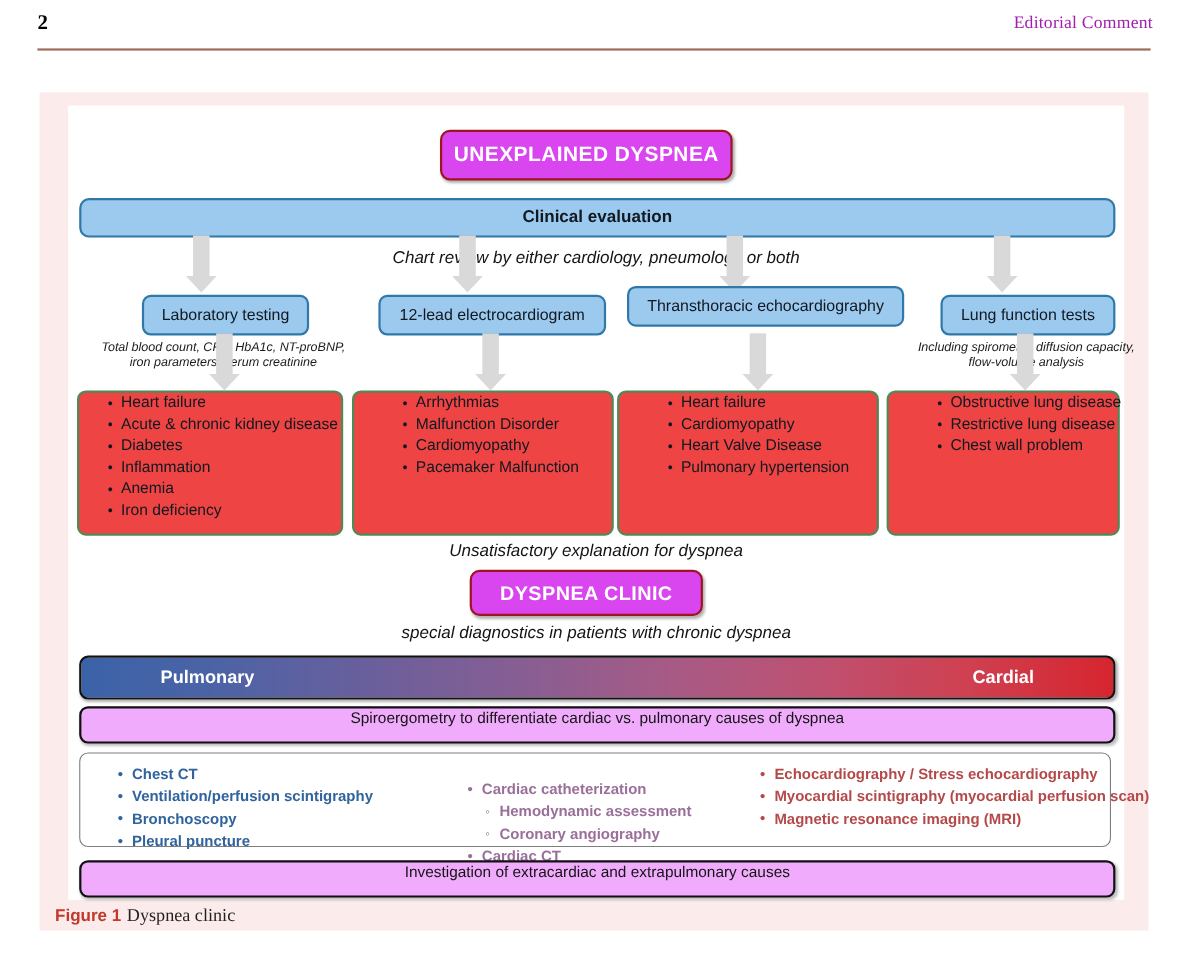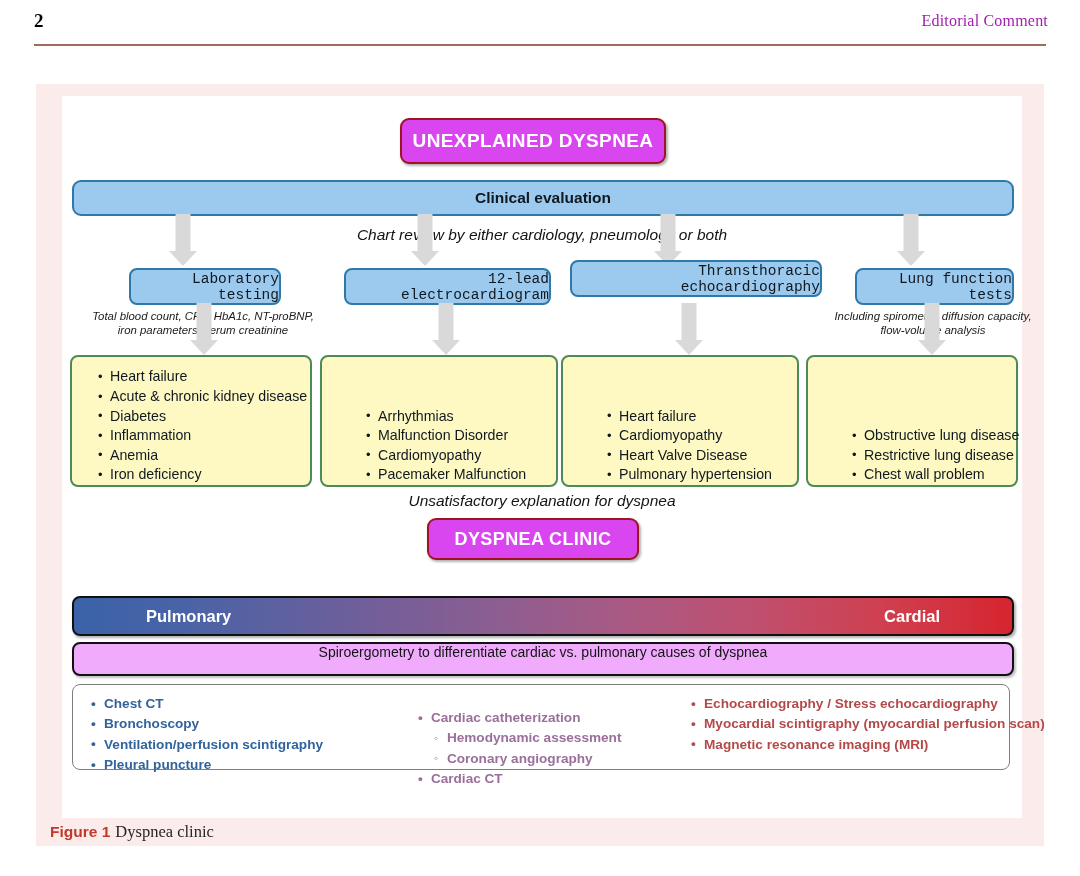--- a/index.html
+++ b/index.html
@@ -93,30 +93,29 @@
     position: absolute;
     background: #9cc9ee;
     border: 2.2px solid #2f79a8;
     border-radius: 8px;
     display: flex;
     align-items: center;
     justify-content: center;
     font-size: 14.5px;
     color: #101820;
     text-align: right;
-    font-family: Liberation Mono, monospace;
   }
   .greenbox {
     position: absolute;
-    background: #fef9c3;
+    background: #ef4444;
     border: 2px solid #4e8a57;
     border-radius: 8px;
     box-sizing: border-box;
     display: flex;
-    align-items: flex-end;
+    align-items: flex-start;
   }
   .greenbox ul {
     margin: 0;
     padding: 0 10px 0 26px;
     list-style: none;
     width: 100%;
   }
   .greenbox li {
     font-size: 14.2px;
     line-height: 19.6px;
@@ -203,21 +202,21 @@
   }
 
   
   .modality-box {
     position: absolute;
     background: #ffffff;
     border: 1.4px solid #7e7e7e;
     border-radius: 8px;
     display: flex;
     box-sizing: border-box;
-    padding: 9px 0 9px 0;
+    padding: 9px 0 9px 16px;
   }
   .mod-col { box-sizing: border-box; }
   .mod-col ul { margin: 0; padding: 0; list-style: none; }
   .mod-col li {
     font-size: 13.6px;
     font-weight: bold;
     line-height: 20.4px;
     position: relative;
     padding-left: 13px;
     white-space: nowrap;
@@ -368,55 +367,59 @@
         <li>Chest wall problem</li>
       </ul>
     </div>
 
     <div class="italic-mid" style="left:0; top:396px;">Unsatisfactory explanation for dyspnea</div>
 
     <div class="redbox" style="left:365px; top:422px; width:208px; height:38px; font-size:18px;">
       <span>DYSPNEA CLINIC</span>
     </div>
 
+    <div class="italic-mid" style="left:0; top:471px;">special diagnostics in patients with chronic dyspnea</div>
 
     <div class="gradient-bar" style="left:10px; top:500px; width:938px; height:36px;">
       <span class="lbl gb-left">Pulmonary</span>
       <span class="lbl gb-right">Cardial</span>
     </div>
 
     <div class="whitebar" style="left:10px; top:546px; width:938px; height:30px;">
       <span>Spiroergometry to differentiate cardiac vs. pulmonary causes of dyspnea</span>
     </div>
 
     <div class="modality-box" style="left:10px; top:588px; width:938px; height:86px;">
       <div class="mod-col col-pulm" style="width:334px;">
         <ul>
           <li>Chest CT</li>
+          <li>Ventilation/perfusion scintigraphy</li>
           <li>Bronchoscopy</li>
-          <li>Ventilation/perfusion scintigraphy</li>
           <li>Pleural puncture</li>
         </ul>
       </div>
       <div class="mod-col col-mid" style="width:268px;">
         <ul>
           <li>Cardiac catheterization</li>
           <li class="sub">Hemodynamic assessment</li>
           <li class="sub">Coronary angiography</li>
           <li>Cardiac CT</li>
         </ul>
       </div>
       <div class="mod-col col-card" style="width:336px;">
         <ul>
           <li>Echocardiography / Stress echocardiography</li>
           <li>Myocardial scintigraphy (myocardial perfusion scan)</li>
           <li>Magnetic resonance imaging (MRI)</li>
         </ul>
       </div>
     </div>
 
+    <div class="whitebar" style="left:10px; top:686px; width:938px; height:30px;">
+      <span>Investigation of extracardiac and extrapulmonary causes</span>
+    </div>
 
   </div>
 </div>
 
 <div class="fig-caption">
   <span class="fignum">Figure 1</span><span>Dyspnea clinic</span>
 </div>
 
 </body></html>

